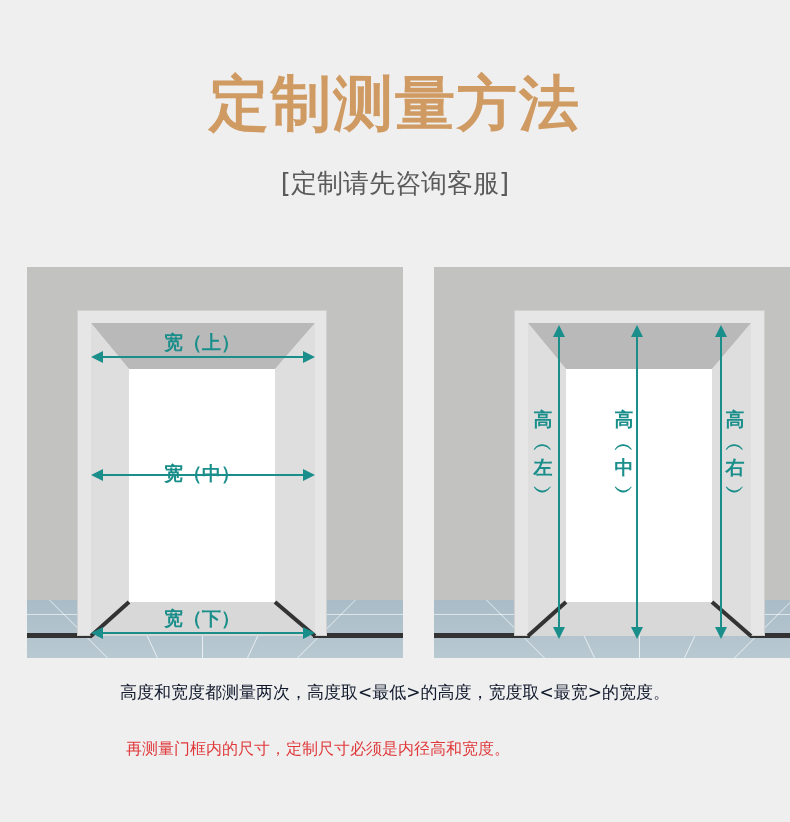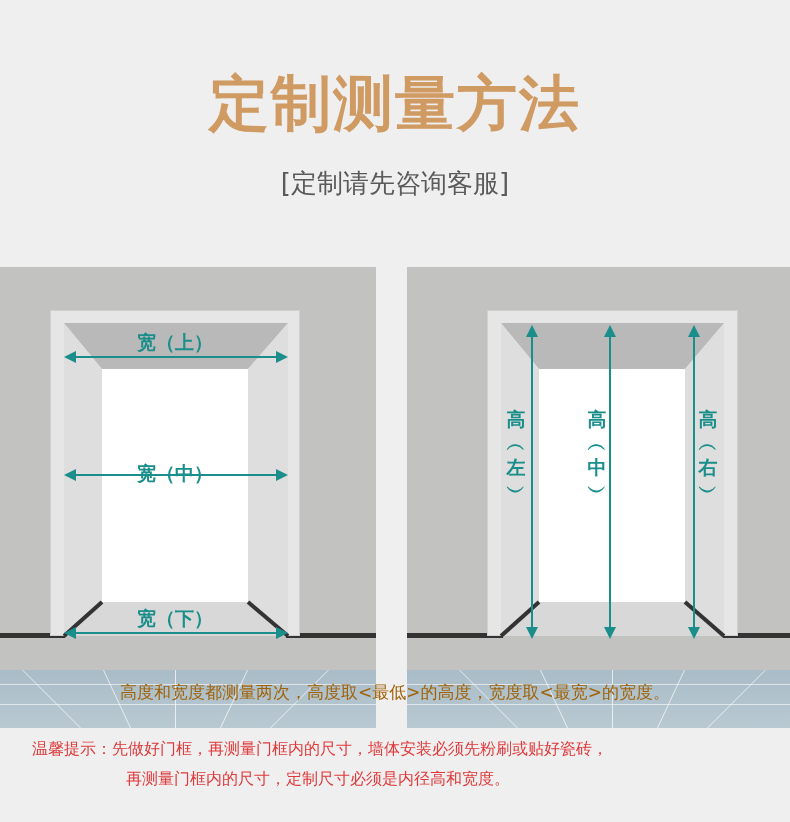--- a/index.html
+++ b/index.html
@@ -3,41 +3,41 @@
 <meta charset="utf-8">
 <style>
   html, body { margin:0; padding:0; }
   body { width:790px; height:822px; background:#efefef; position:relative; overflow:hidden;
          font-family:"DejaVu Sans", sans-serif; }
   .title { position:absolute; left:0; width:790px; top:68px; text-align:center;
            font-family:"DejaVu Serif", serif; font-weight:bold; font-size:60px; line-height:80px;
            letter-spacing:2px; }
   .subtitle { position:absolute; left:0; width:790px; top:165px; text-align:center;
               font-size:26px; line-height:36px; color:#5a5a5a; }
-  .panel { position:absolute; top:267px; height:461px; background:#c2c2c0; overflow:hidden; }
+  .panel { position:absolute; top:267px; height:391px; background:#c2c2c0; overflow:hidden;margin-left:27px; }
   .panel-left { left:0; width:376px; }
   .panel-right { left:407px; width:383px; }
   .floor { position:absolute; left:0; right:0; bottom:0; height:58px;
            background:linear-gradient(#a9bcc7,#b9c9d2); }
   .tile-h { position:absolute; left:0; right:0; height:1px; background:rgba(255,255,255,0.6); }
   .tile-v { position:absolute; bottom:0; height:58px; width:1px; background:rgba(255,255,255,0.7); transform-origin:bottom; }
   .baseboard { position:absolute; height:5px; background:#333; }
   .frame-outer { position:absolute; background:#e6e6e6; border:1px solid #d0d0d0; box-sizing:border-box; }
   .jamb { position:absolute; background:#dcdcdc; }
   .opening { position:absolute; background:#ffffff; }
   .label { position:absolute; color:#1a8e8a; font-weight:bold; font-size:19px; line-height:22px; white-space:nowrap; }
   .vlabel { position:absolute; color:#1a8e8a; font-weight:bold; font-size:19px; line-height:24px; width:22px; text-align:center; }
   .hline { position:absolute; height:2px; background:#1a8e8a; }
   .vline { position:absolute; width:2px; background:#1a8e8a; }
   .arrow-l, .arrow-r, .arrow-u, .arrow-d { position:absolute; width:0; height:0; }
   .arrow-l { border-top:6px solid transparent; border-bottom:6px solid transparent; border-right:12px solid #1a8e8a; }
   .arrow-r { border-top:6px solid transparent; border-bottom:6px solid transparent; border-left:12px solid #1a8e8a; }
   .arrow-u { border-left:6px solid transparent; border-right:6px solid transparent; border-bottom:12px solid #1a8e8a; }
   .arrow-d { border-left:6px solid transparent; border-right:6px solid transparent; border-top:12px solid #1a8e8a; }
-  .note { position:absolute; left:0; width:790px; top:680px; text-align:center; font-size:17px; color:#a16207; line-height:24px; }
+  .note { position:absolute; left:0; width:790px; top:680px; text-align:center; font-size:17px; color:#0f172a; line-height:24px; }
   .tip { position:absolute; left:32px; top:734px; font-size:16px; color:#e0393b; line-height:30px; }
   .tip .line2 { padding-left:94px; display:block; }
   svg { position:absolute; left:0; top:0; }
 </style>
 </head>
 <body>
 
 <div class="title" style="color:#d09a63;font-family:Liberation Mono, monospace;">定制测量方法</div>
 <div class="subtitle">[定制请先咨询客服]</div>
 
@@ -131,15 +131,14 @@
   <div class="vlabel" style="left:290px;top:140px;">
     <div>高</div>
     <div>︵</div>
     <div>右</div>
     <div>︶</div>
   </div>
 </div>
 
 <div class="note">高度和宽度都测量两次，高度取&lt;最低&gt;的高度，宽度取&lt;最宽&gt;的宽度。</div>
 <div class="tip">
-  <span>温馨提示：先做好门框，再测量门框内的尺寸，墙体安装必须先粉刷或贴好瓷砖，</span>
   <span class="line2">再测量门框内的尺寸，定制尺寸必须是内径高和宽度。</span>
 </div>
 
 </body></html>

